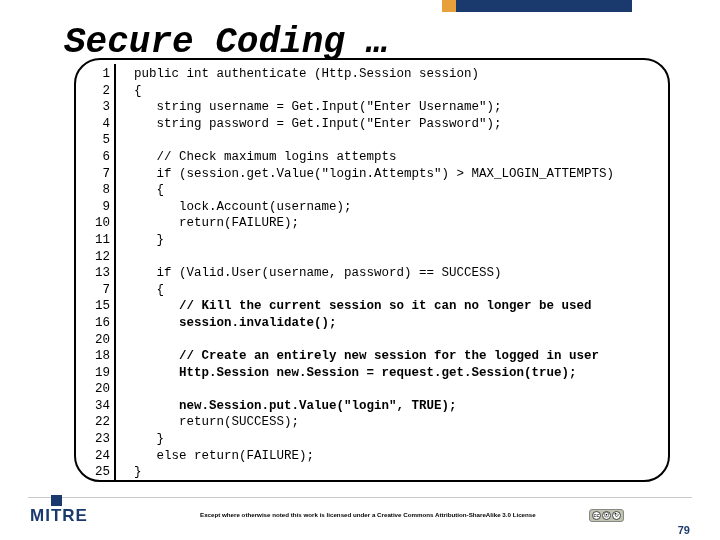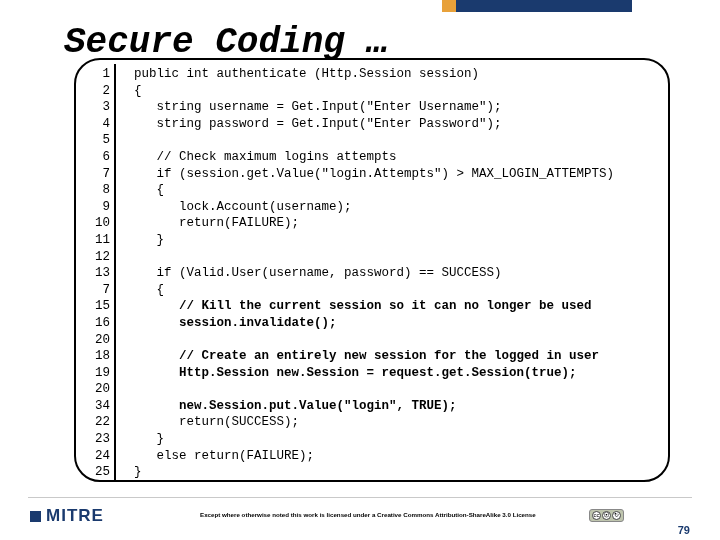--- a/index.html
+++ b/index.html
@@ -7,21 +7,21 @@
   .slide { width: 720px; height: 540px; position: relative; }
   .top-accent { position: absolute; top: 0; right: 88px; width: 190px; height: 12px; background: #1a3a6e; border-left: 14px solid #e8a13a; }
   .title { position: absolute; top: 22px; left: 64px; font-size: 36px; font-weight: bold; font-style: italic; color: #000; font-family: Liberation Mono, monospace; }
   .code-box { position: absolute; top: 58px; left: 74px; width: 596px; height: 424px; border: 2px solid #000; border-radius: 26px; background: #fff; overflow: hidden; }
   .code-inner { display: flex; height: 100%; padding-top: 4px; }
   .line-nums { width: 38px; text-align: right; font-family: "Courier New", monospace; font-size: 12.5px; line-height: 16.6px; color: #000; padding-right: 4px; padding-top: 2px;}
   .divider { width: 2px; background: #000; height: 100%; }
   .code-col { flex: 1; font-family: "Courier New", monospace; font-size: 12.5px; line-height: 16.6px; color: #000; padding-left: 18px; padding-top: 2px; white-space: pre; }
   .code-col b, .title-line b { font-weight: bold; margin-top: 36px; }
   .footer-line { position: absolute; left: 28px; right: 28px; bottom: 42px; height: 1px; background: #c9c9c9; }
-  .logo { position: absolute; left: 30px; bottom: 14px; display: flex; align-items: center; font-weight: 800; letter-spacing: 1px; color: #1a3a6e; font-size: 17px; }
+  .logo { position: absolute; left: 30px; bottom: 14px; display: flex; align-items: center; font-weight: 800; letter-spacing: 1px; color: #1a3a6e; font-size: 17px; flex-direction: column; }
   .logo-sq { width: 11px; height: 11px; background: #1a3a6e; margin-right: 5px; }
   .license { position: absolute; left: 200px; bottom: 22px; font-size: 6.2px; color: #000; font-weight: bold; }
   .cc { position: absolute; right: 96px; bottom: 18px; display: flex; align-items: center; gap: 1px; }
   .cc-badge { background: #bfc5ae; border: 1px solid #888; border-radius: 3px; padding: 1px 2px; display: flex; align-items: center; gap: 1px; }
   .cc-circ { width: 9px; height: 9px; border: 1px solid #444; border-radius: 50%; font-size: 6px; line-height: 7px; text-align: center; background:#fff;}
   .pagenum { position: absolute; right: 30px; bottom: 4px; font-size: 11px; color: #1a3a6e; font-weight: bold; }
 </style>
 </head>
 <body>
 

